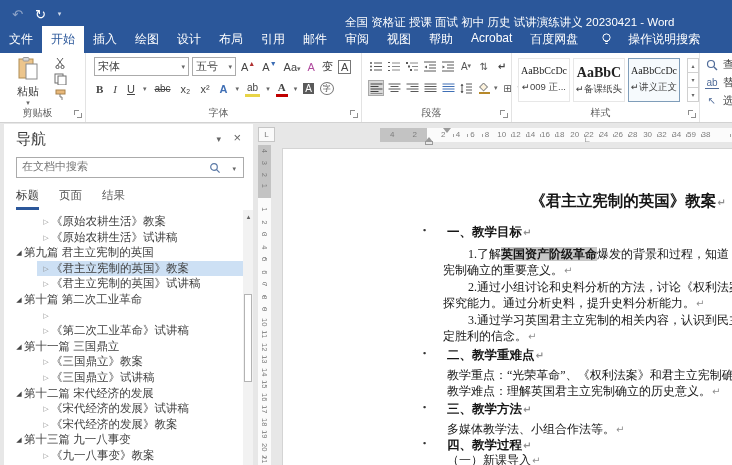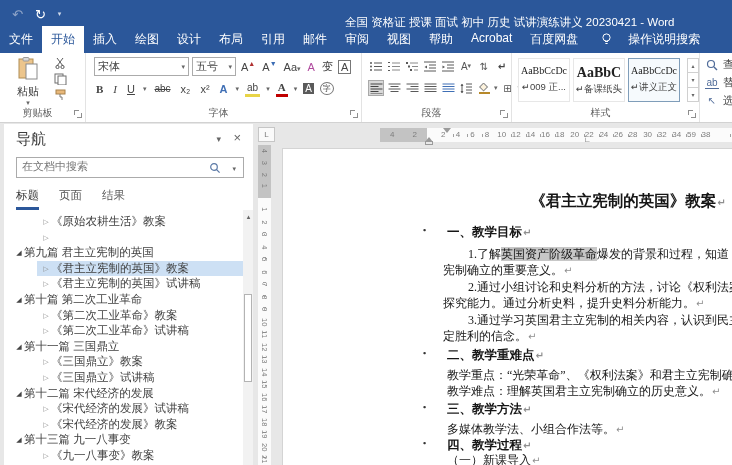--- a/index.html
+++ b/index.html
@@ -136,21 +136,21 @@
   .page { position:absolute; left:29px; top:24px; width:600px; height:318px; background:#fff; border:1px solid #d4d4d4; border-bottom:none; }
   .pagecontent { position:absolute; inset:0; font-family:"Liberation Serif","DejaVu Serif",serif; color:#161616; }
   .dline { position:absolute; white-space:nowrap; font-size:12px; }
   .dtitle { left:160px; top:42px; width:370px; text-align:center; font-size:15.5px; font-weight:bold; }
   .dh { left:164px; font-size:12.5px; font-weight:bold; }
   .dh .hbullet { position:absolute; left:-24px; top:1px; font-size:9px; color:#333; }
   .dp1 { left:185px; }
   .dp  { left:160px; }
   .dph { left:164px; }
   .pmark { color:#8f8f8f; font-size:10px; margin-left:1px; font-family:"DejaVu Sans",sans-serif; }
-  .hlfind { background:#c7c7c7; }
+  .hlfind { background:#c7c7c7;font-weight:bold; }
   .L0{top:75px} .L1{top:97px} .L2{top:113px} .L3{top:130px} .L4{top:146px} .L5{top:163px} .L6{top:179px}
   .L7{top:198px} .L8{top:218px} .L9{top:234px} .L10{top:252px} .L11{top:272px} .L12{top:288px} .L13{top:303px}
 </style>
 </head>
 <body>
 
 <div class="titlebar">
   <div class="qat">
     <span class="undo">↶</span>
     <span class="redo">↻</span>
@@ -409,40 +409,40 @@
       <span class="navtab">结果</span>
     </div>
 
   <div class="navtree">
       <div class="trow lv2">
       <span class="tarrow">▷</span>
       <span class="tlabel">《原始农耕生活》教案</span>
     </div>
       <div class="trow lv2">
       <span class="tarrow">▷</span>
+      <span class="tlabel">《原始农耕生活》试讲稿</span>
     </div>
       <div class="trow lv1">
       <span class="tarrow">◢</span>
       <span class="tlabel">第九篇 君主立宪制的英国</span>
     </div>
       <div class="trow lv2 sel">
       <span class="tarrow">▷</span>
       <span class="tlabel">《君主立宪制的英国》教案</span>
     </div>
       <div class="trow lv2">
       <span class="tarrow">▷</span>
       <span class="tlabel">《君主立宪制的英国》试讲稿</span>
     </div>
       <div class="trow lv1">
       <span class="tarrow">◢</span>
       <span class="tlabel">第十篇 第二次工业革命</span>
     </div>
       <div class="trow lv2">
       <span class="tarrow">▷</span>
-      <span class="tlabel">《第二次工业革命》教案</span>
     </div>
       <div class="trow lv2">
       <span class="tarrow">▷</span>
       <span class="tlabel">《第二次工业革命》试讲稿</span>
     </div>
       <div class="trow lv1">
       <span class="tarrow">◢</span>
       <span class="tlabel">第十一篇 三国鼎立</span>
     </div>
       <div class="trow lv2">

